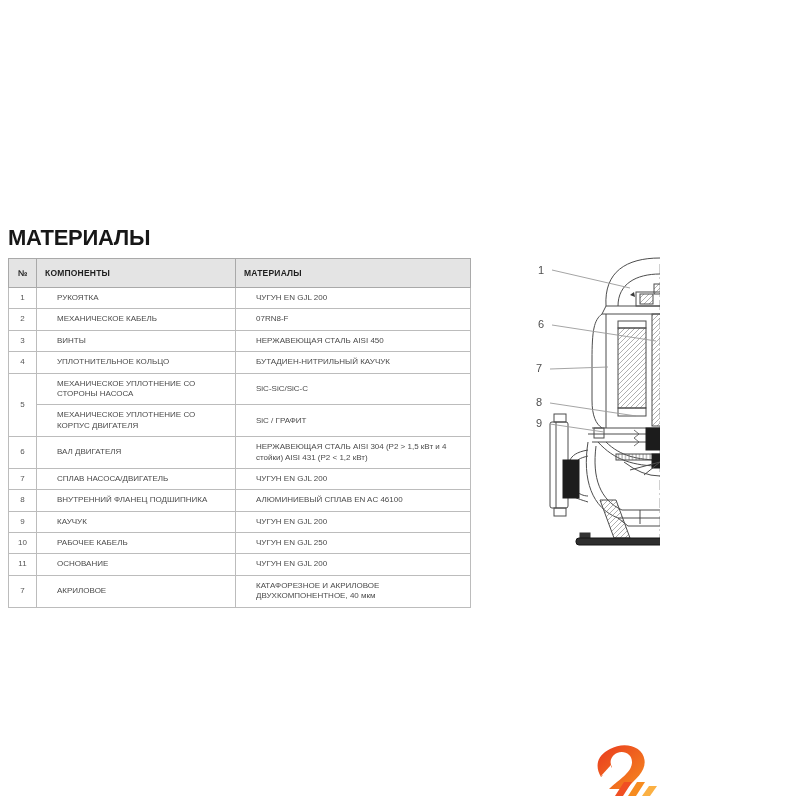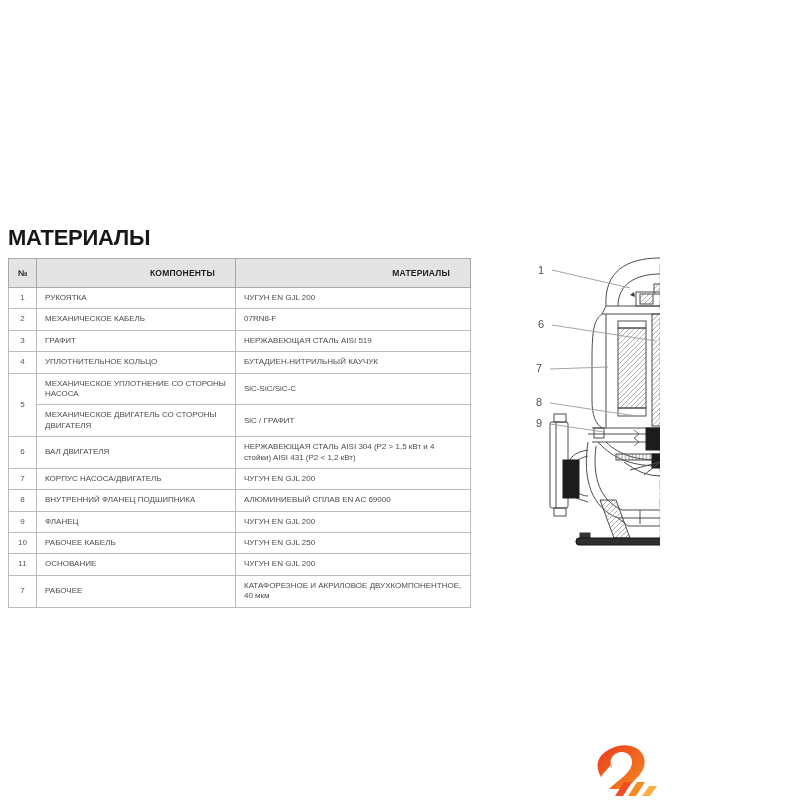--- a/index.html
+++ b/index.html
@@ -3,24 +3,24 @@
 <meta charset="utf-8">
 <style>
   html,body{margin:0;padding:0;background:#fff;}
   .page{position:relative;width:660px;height:800px;background:#ffffff;overflow:hidden;
         font-family:"Liberation Sans",sans-serif;}
   .title{position:absolute;left:8px;top:210px;font-size:22px;font-weight:800;
          color:#171717;letter-spacing:-0.3px;}
   table.materials{position:absolute;left:8px;top:258px;width:462px;border-collapse:collapse;
          table-layout:fixed;}
   table.materials th{background:#e4e4e4;border:1px solid #a9a9a9;font-size:8.5px;
-         color:#1e1e1e;text-align:right;padding:9px 20px;font-weight:bold;letter-spacing:0.2px;}
+         color:#1e1e1e;text-align:left;padding:9px 8px;font-weight:bold;letter-spacing:0.2px;}
   table.materials th.col-no{text-align:center;padding:9px 2px;}
   table.materials td{border:1px solid #bcbcbc;font-size:8px;color:#4b4b4b;
-         padding:5px 8px;line-height:1.3;vertical-align:middle;}
+         padding:5px 20px;line-height:1.3;vertical-align:middle;}
   table.materials td.col-no{text-align:center;padding:5px 2px;color:#555;}
   .diagram{position:absolute;left:530px;top:248px;width:272px;height:318px;}
   .diagram svg{display:block;}
   .callout-label{font-size:11px;fill:#4f4f4f;font-family:"Liberation Sans",sans-serif;}
   .logo{position:absolute;left:596px;top:744px;display:flex;align-items:flex-end;}
   .logo-text{font-size:37px;font-weight:bold;color:#222b4d;letter-spacing:1.5px;
          line-height:1;margin-left:10px;margin-bottom:2px;}
 </style>
 </head>
 <body>
@@ -48,70 +48,70 @@
           <td class="col-component">РУКОЯТКА</td>
           <td class="col-material">ЧУГУН EN GJL 200</td>
         </tr>
         <tr>
           <td class="col-no">2</td>
           <td class="col-component">МЕХАНИЧЕСКОЕ КАБЕЛЬ</td>
           <td class="col-material">07RN8-F</td>
         </tr>
         <tr>
           <td class="col-no">3</td>
-          <td class="col-component">ГРАФИТ</td>
-          <td class="col-material">НЕРЖАВЕЮЩАЯ СТАЛЬ AISI 519</td>
+          <td class="col-component">ВИНТЫ</td>
+          <td class="col-material">НЕРЖАВЕЮЩАЯ СТАЛЬ AISI 450</td>
         </tr>
         <tr>
           <td class="col-no">4</td>
           <td class="col-component">УПЛОТНИТЕЛЬНОЕ КОЛЬЦО</td>
           <td class="col-material">БУТАДИЕН-НИТРИЛЬНЫЙ КАУЧУК</td>
         </tr>
         <tr>
           <td class="col-no" rowspan="2">5</td>
           <td class="col-component">МЕХАНИЧЕСКОЕ УПЛОТНЕНИЕ СО СТОРОНЫ НАСОСА</td>
           <td class="col-material">SiC-SiC/SiC-C</td>
         </tr>
         <tr>
-          <td class="col-component">МЕХАНИЧЕСКОЕ ДВИГАТЕЛЬ СО СТОРОНЫ ДВИГАТЕЛЯ</td>
+          <td class="col-component">МЕХАНИЧЕСКОЕ УПЛОТНЕНИЕ СО КОРПУС ДВИГАТЕЛЯ</td>
           <td class="col-material">SiC / ГРАФИТ</td>
         </tr>
         <tr>
           <td class="col-no">6</td>
           <td class="col-component">ВАЛ ДВИГАТЕЛЯ</td>
           <td class="col-material">НЕРЖАВЕЮЩАЯ СТАЛЬ AISI 304 (P2 &gt; 1,5 кВт и 4 стойки) AISI 431 (P2 &lt; 1,2 кВт)</td>
         </tr>
         <tr>
           <td class="col-no">7</td>
-          <td class="col-component">КОРПУС НАСОСА/ДВИГАТЕЛЬ</td>
+          <td class="col-component">СПЛАВ НАСОСА/ДВИГАТЕЛЬ</td>
           <td class="col-material">ЧУГУН EN GJL 200</td>
         </tr>
         <tr>
           <td class="col-no">8</td>
           <td class="col-component">ВНУТРЕННИЙ ФЛАНЕЦ ПОДШИПНИКА</td>
-          <td class="col-material">АЛЮМИНИЕВЫЙ СПЛАВ EN AC 69000</td>
+          <td class="col-material">АЛЮМИНИЕВЫЙ СПЛАВ EN AC 46100</td>
         </tr>
         <tr>
           <td class="col-no">9</td>
-          <td class="col-component">ФЛАНЕЦ</td>
+          <td class="col-component">КАУЧУК</td>
           <td class="col-material">ЧУГУН EN GJL 200</td>
         </tr>
         <tr>
           <td class="col-no">10</td>
           <td class="col-component">РАБОЧЕЕ КАБЕЛЬ</td>
           <td class="col-material">ЧУГУН EN GJL 250</td>
         </tr>
         <tr>
           <td class="col-no">11</td>
           <td class="col-component">ОСНОВАНИЕ</td>
           <td class="col-material">ЧУГУН EN GJL 200</td>
         </tr>
         <tr>
           <td class="col-no">7</td>
-          <td class="col-component">РАБОЧЕЕ</td>
+          <td class="col-component">АКРИЛОВОЕ</td>
           <td class="col-material">КАТАФОРЕЗНОЕ И АКРИЛОВОЕ ДВУХКОМПОНЕНТНОЕ, 40 мкм</td>
         </tr>
       </tbody>
   </table>
 
   <div class="diagram">
     <svg width="272" height="318" viewBox="0 0 272 318">
       <defs>
         <pattern id="ph" width="5" height="5" patternUnits="userSpaceOnUse">
           <path d="M0,5 L5,0" stroke="#7a7a7a" stroke-width="0.6"></path>

